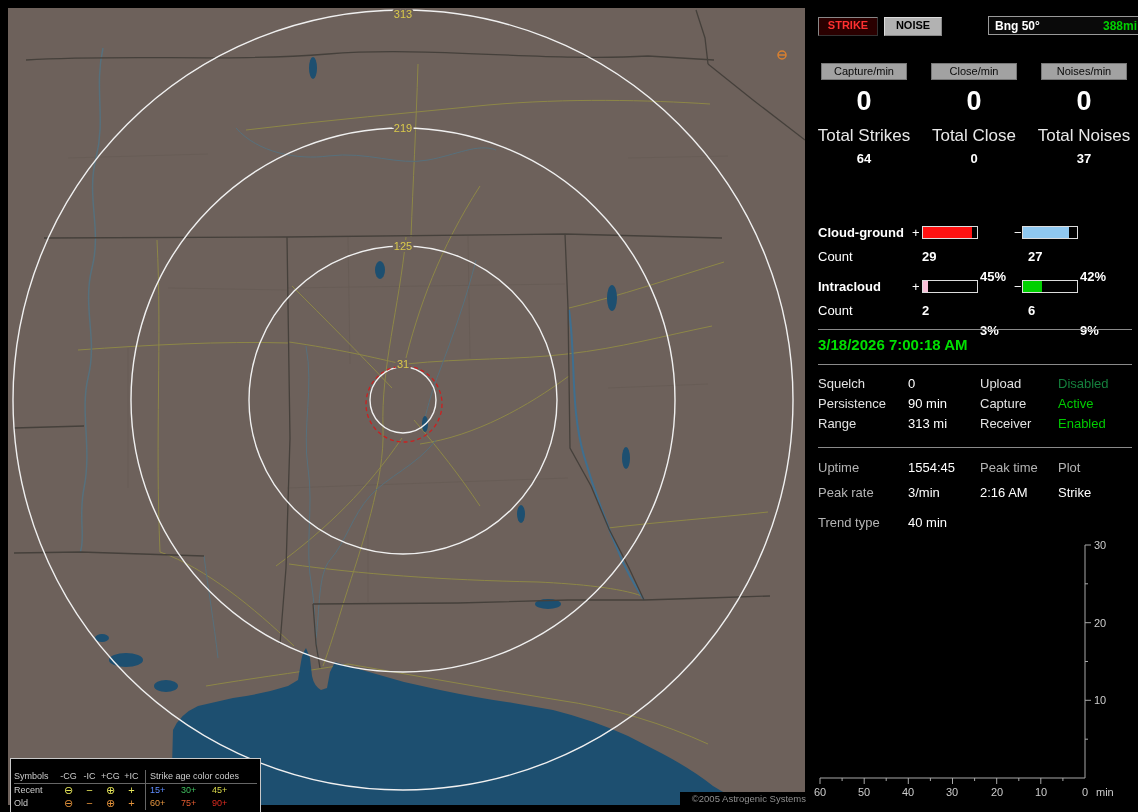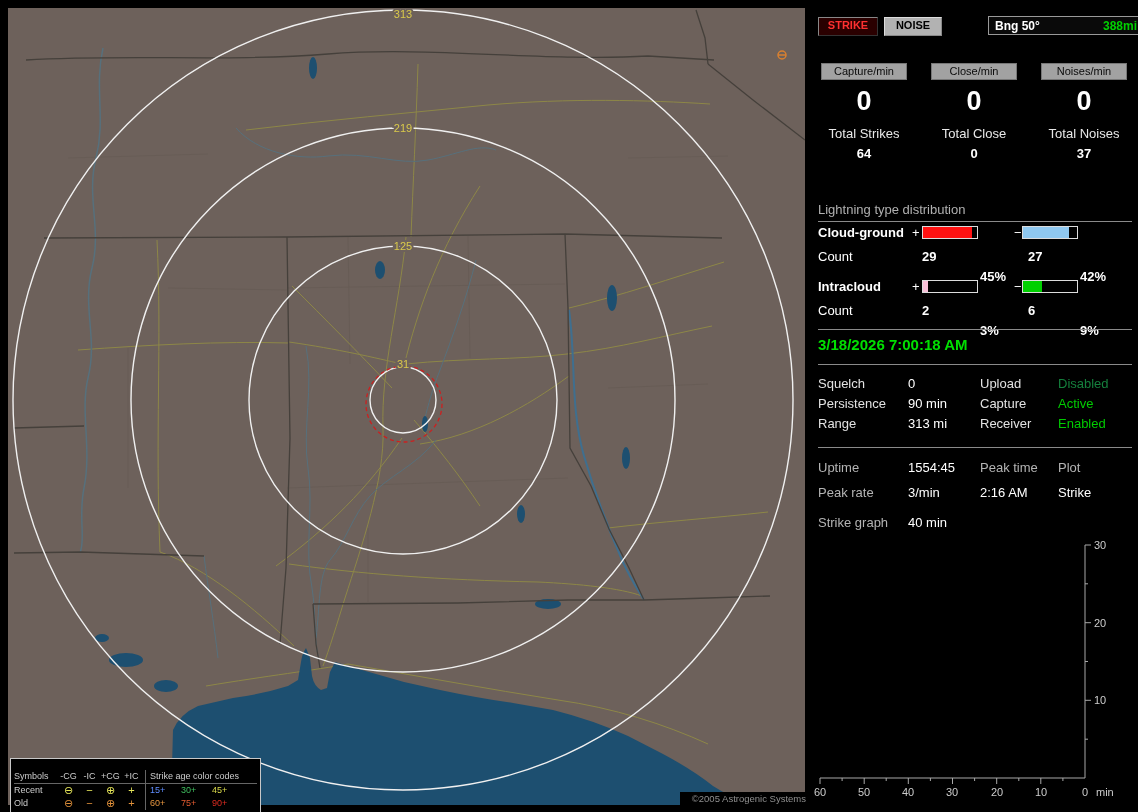--- a/index.html
+++ b/index.html
@@ -36,21 +36,21 @@
   .noise-btn{left:72px;top:17px;width:56px;height:17px;background:#b2b2b2;border:1px outset #ddd;
     color:#000;font-weight:bold;font-size:11px;text-align:center;line-height:15px;cursor:pointer;}
   .bng-box{left:176px;top:16px;width:142px;height:17px;background:#0a0a0a;border:1px solid #999;
     display:flex;justify-content:space-between;align-items:center;padding:0 6px;
     font-weight:bold;font-size:12px;}
 
   .cnt-col{position:absolute;top:63px;width:104px;text-align:center;}
   .chip{width:84px;margin:0 auto;background:#a2a2a2;color:#0a0a0a;font-size:11px;height:15px;
     line-height:15px;border:1px solid #777;}
   .bigval{font-size:27px;font-weight:bold;color:#fff;margin-top:5px;height:32px;line-height:32px;}
-  .tlabel{color:#e8e8e8;font-size:13px;margin-top:9px;}
+  .tlabel{color:#e8e8e8;font-size:17px;margin-top:9px;}
   .tval{color:#fff;font-weight:bold;font-size:13px;margin-top:5px;}
 
   .dist-title{left:6px;top:202px;width:314px;color:#b0b0b0;border-bottom:1px solid #8a8a8a;
     padding-bottom:4px;}
   .d-row{position:absolute;left:0;width:326px;height:16px;}
   .d-name{position:absolute;left:6px;font-weight:bold;}
   .d-sign{position:absolute;}
   .d-bar{position:absolute;top:1px;width:54px;height:11px;border:1px solid #ddd;background:#000;}
   .d-fill{position:absolute;left:0;top:0;height:11px;}
   .d-pct{position:absolute;font-weight:bold;margin-top:44px;}
@@ -227,21 +227,20 @@
       <div class="tlabel">Total Close</div>
       <div class="tval">0</div>
     </div>
     <div class="cnt-col" style="left:220px;">
       <div class="chip">Noises/min</div>
       <div class="bigval">0</div>
       <div class="tlabel">Total Noises</div>
       <div class="tval">37</div>
     </div>
 
-    <div class="abs dist-title">Lightning type distribution</div>
 
     <div class="d-row" style="top:225px;">
       <span class="d-name">Cloud-ground</span>
       <span class="d-sign" style="left:100px;">+</span>
       <span class="d-bar" style="left:110px;">
         <span class="d-fill" style="width: 90%; background: rgb(255, 18, 18);"></span>
       </span>
       <span class="d-pct" style="left:168px;">45%</span>
       <span class="d-sign" style="left:202px;">−</span>
       <span class="d-bar" style="left:210px;">
@@ -305,21 +304,21 @@
       <span class="s3 stat-lbl">Peak time</span>
       <span class="s4 stat-lbl">Plot</span>
     </div>
     <div class="set-row" style="top:485px;">
       <span class="s1 stat-lbl">Peak rate</span>
       <span class="s2">3/min</span>
       <span class="s3" style="color:#fff;">2:16 AM</span>
       <span class="s4" style="color:#fff;">Strike</span>
     </div>
     <div class="set-row" style="top:515px;">
-      <span class="s1 stat-lbl">Strike graph</span>
+      <span class="s1 stat-lbl">Trend type</span>
       <span class="s2">40 min</span>
     </div>
 
     <svg class="trend" width="326" height="275" viewBox="0 0 326 275">
       <g stroke="#a8a8a8" stroke-width="1">
         <line x1="273" y1="10" x2="273" y2="243"></line>
         <line x1="8" y1="243" x2="273" y2="243"></line>
 
         <line x1="273" y1="10" x2="279" y2="10"></line>
         <line x1="273" y1="87.7" x2="279" y2="87.7"></line>

